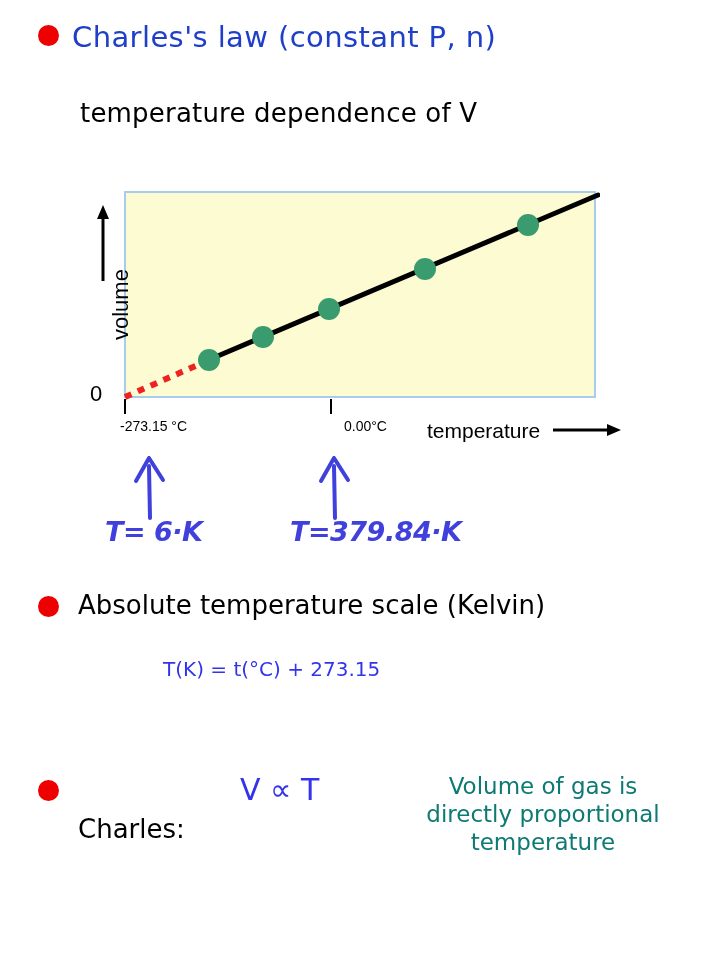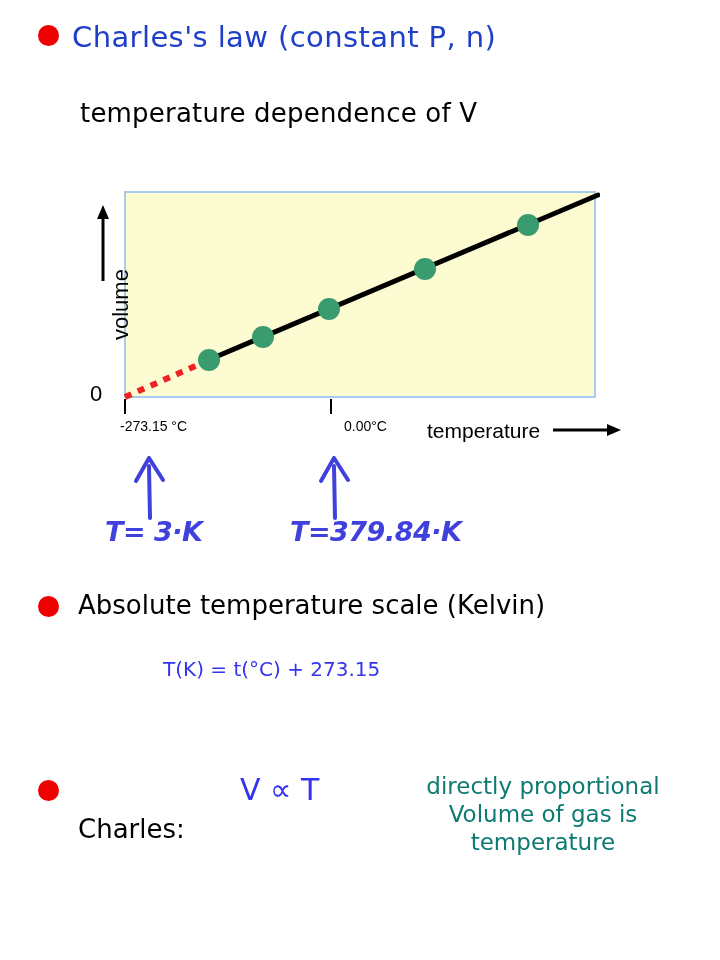--- a/index.html
+++ b/index.html
@@ -167,37 +167,37 @@
     <line x1="0" y1="10" x2="58" y2="10" stroke="#000" stroke-width="3"></line>
     <polygon points="68,10 54,4 54,16" fill="#000"></polygon>
   </svg>
 </div>
 
 <div class="abs" style="left:105px; top:450px;">
   <svg class="abs" width="50" height="70" style="left:20px; top:0px;" viewBox="0 0 50 70">
     <path d="M25,68 L24,16" stroke="#4040dd" stroke-width="4" fill="none" stroke-linecap="round"></path>
     <path d="M24,8 L11,31 M24,8 L38,30" stroke="#4040dd" stroke-width="4" fill="none" stroke-linecap="round"></path>
   </svg>
-  <div class="abs hand" style="left:0px; top:66px;">T= 3·K</div>
+  <div class="abs hand" style="left:0px; top:66px;">T= 6·K</div>
 </div>
 
 <div class="abs" style="left:290px; top:450px;">
   <svg class="abs" width="50" height="70" style="left:20px; top:0px;" viewBox="0 0 50 70">
     <path d="M25,68 L24,16" stroke="#4040dd" stroke-width="4" fill="none" stroke-linecap="round"></path>
     <path d="M24,8 L11,31 M24,8 L38,30" stroke="#4040dd" stroke-width="4" fill="none" stroke-linecap="round"></path>
   </svg>
   <div class="abs hand" style="left:0px; top:66px;">T=379.84·K</div>
 </div>
 
 <div class="abs bullet" style="left:38px; top:596px;"></div>
 <div class="abs head-black" style="left:78px; top:590px;">Absolute temperature scale (Kelvin)</div>
 
 <div class="abs formula-blue" style="left:163px; top:657px;">T(K) = t(°C) + 273.15</div>
 
 <div class="abs bullet" style="left:38px; top:780px;"></div>
 <div class="abs head-black" style="left:78px; top:774px;margin-top:40px;">Charles:</div>
 <div class="abs prop-blue" style="left:240px; top:772px;">V ∝ T</div>
 
 <div class="abs teal-block" style="left:418px; top:772px;">
+  <div>Volume of gas is</div>
   <div>directly proportional</div>
-  <div>Volume of gas is</div>
   <div>temperature</div>
 </div>
 
 </body></html>

